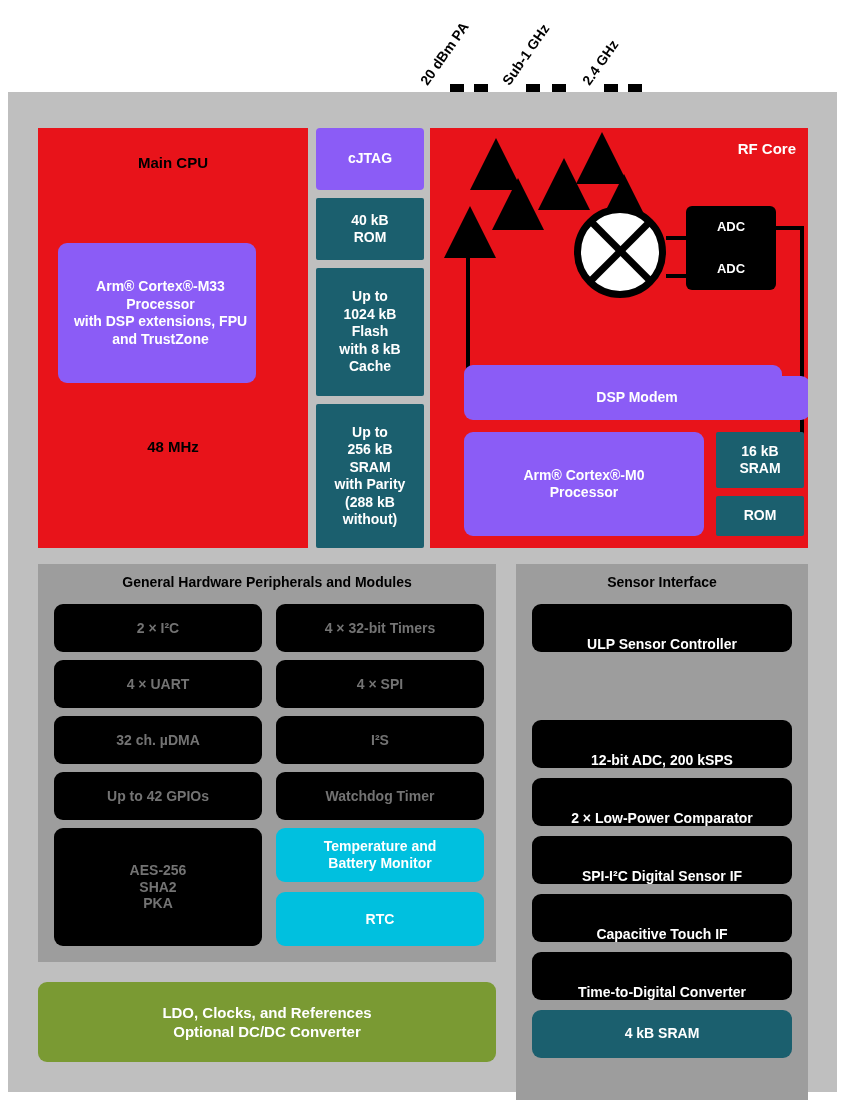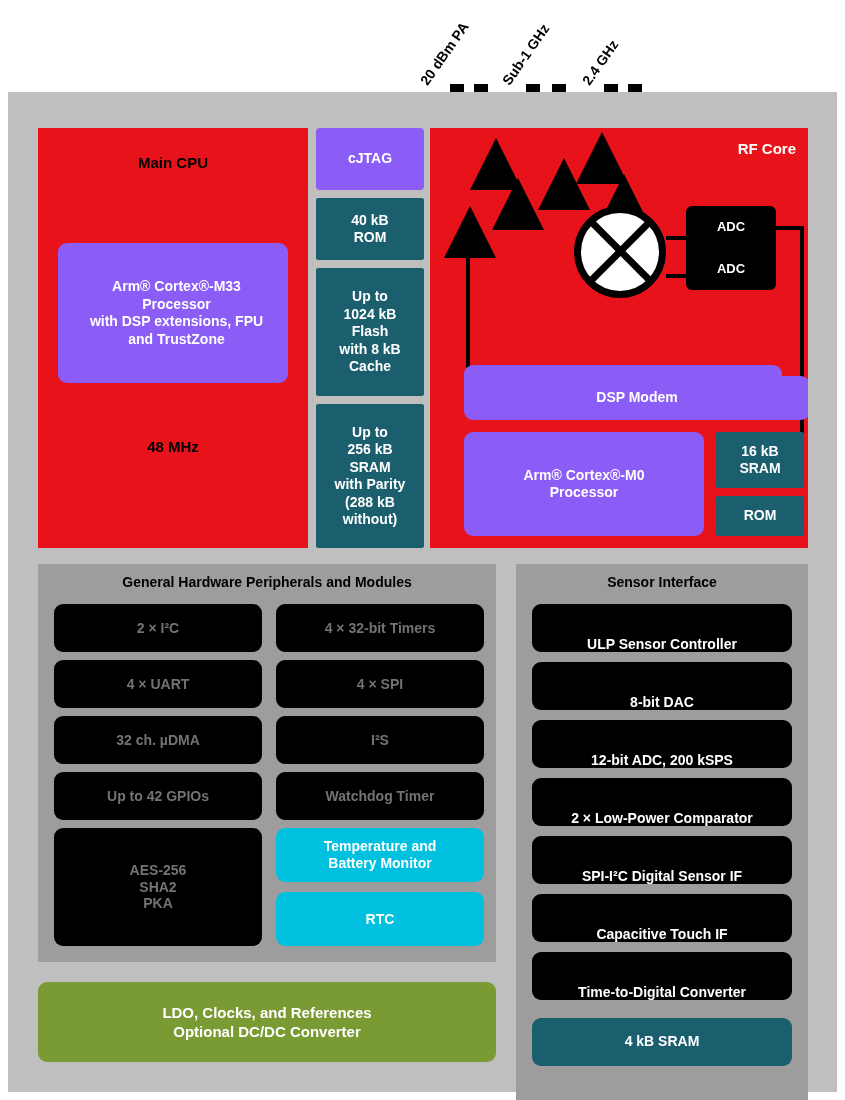--- a/index.html
+++ b/index.html
@@ -208,21 +208,21 @@
   <div class="ant-line" style="left:633px; top:98px; width:4px; height:18px;"></div>
 
   <div class="ant-line" style="left:455px; top:126px; width:182px; height:4px;"></div>
   <div class="ant-line" style="left:479px; top:114px; width:158px; height:4px;"></div>
   <div class="ant-line" style="left:633px; top:114px; width:4px; height:16px;"></div>
 
   <div id="chip">
 
     <div class="block red" style="left:30px; top:36px; width:270px; height:420px;">
       <div class="region-title title-dark" style="left:0; top:26px; width:270px; color:#000;">Main CPU</div>
-      <div class="block black" style="left:20px; top:115px; width:230px; height:140px; flex-direction:column;padding-left:7px;">
+      <div class="block black" style="left:20px; top:115px; width:198px; height:140px; flex-direction:column;padding-left:7px;">
         <div><span>Arm® Cortex®-M33</span></div>
         <div>Processor</div>
         <div>with DSP extensions, FPU</div>
         <div>and TrustZone</div>
       </div>
       <div class="region-title title-dark" style="left:0; top:310px; width:270px; color:#000;">48 MHz</div>
     </div>
 
     <div class="block black" style="left:308px; top:36px; width:108px; height:62px; border-radius:4px;">
       <span>cJTAG</span>
@@ -337,39 +337,36 @@
         <span>RTC</span>
       </div>
     </div>
 
     <div class="block grey" style="left:508px; top:472px; width:292px; height:590px;">
       <div class="region-title title-dark" style="left:0; top:10px; width:292px; font-size:14px;">Sensor Interface</div>
 
       <div class="sensor-cell" style="position:absolute; left:16px; top:40px; width:260px; height:48px;">
         <span>ULP Sensor Controller</span>
       </div>
-      <div class="sensor-cell" style="position:absolute; left:16px; top:98px; width:260px; height:48px;">
-        <span>8-bit DAC</span>
-      </div>
       <div class="sensor-cell" style="position:absolute; left:16px; top:156px; width:260px; height:48px;">
         <span>12-bit ADC, 200 kSPS</span>
       </div>
       <div class="sensor-cell" style="position:absolute; left:16px; top:214px; width:260px; height:48px;">
         <span>2 × Low-Power Comparator</span>
       </div>
       <div class="sensor-cell" style="position:absolute; left:16px; top:272px; width:260px; height:48px;">
         <span>SPI-I²C Digital Sensor IF</span>
       </div>
       <div class="sensor-cell" style="position:absolute; left:16px; top:330px; width:260px; height:48px;">
         <span>Capacitive Touch IF</span>
       </div>
       <div class="sensor-cell" style="position:absolute; left:16px; top:388px; width:260px; height:48px;">
         <span>Time-to-Digital Converter</span>
       </div>
-      <div class="teal rounded" style="position:absolute; left:16px; top:446px; width:260px; height:48px;margin-top:8px;">
+      <div class="teal rounded" style="position:absolute; left:16px; top:446px; width:260px; height:48px;">
         <span>4 kB SRAM</span>
       </div>
     </div>
 
     <div class="green" style="position:absolute; left:30px; top:890px; width:458px; height:80px; flex-direction:column;">
       <div>LDO, Clocks, and References</div>
       <div>Optional DC/DC Converter</div>
     </div>
 
   </div>

